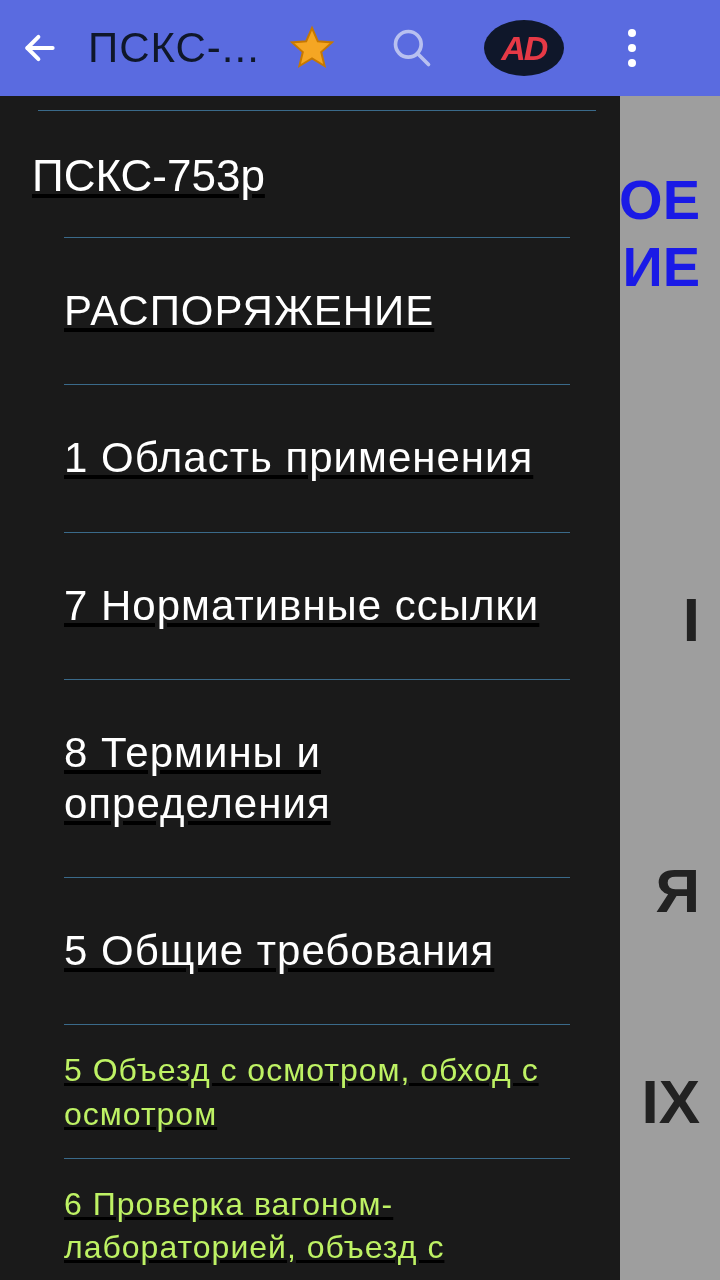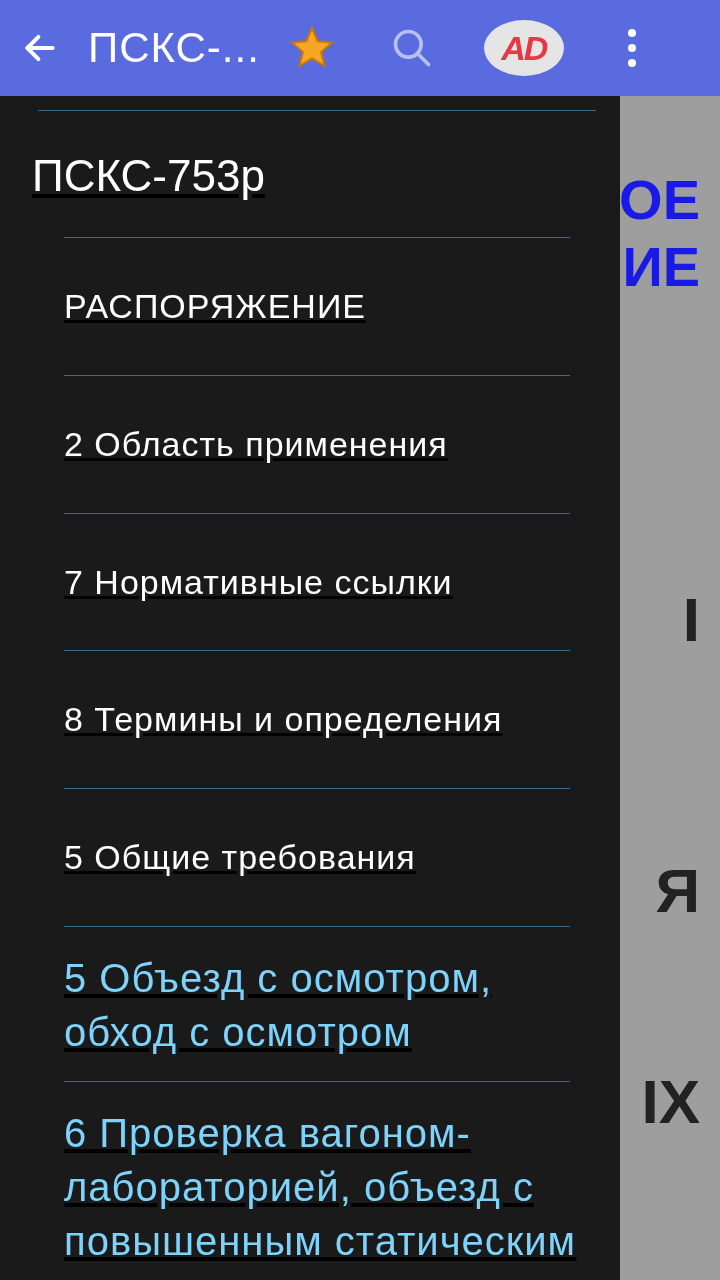--- a/index.html
+++ b/index.html
@@ -18,21 +18,21 @@
   .back-arrow {
     width: 40px;
     height: 40px;
     display: flex;
     align-items: center;
     justify-content: center;
     cursor: pointer;
   }
   
   .app-title {
-    color: #ffffff;
+    color: #0f172a;
     font-size: 42px;
     font-weight: 400;
     flex: 0 0 auto;
     letter-spacing: 1px;
   }
   
   .star-icon {
     width: 48px;
     height: 48px;
     display: flex;
@@ -47,21 +47,21 @@
     display: flex;
     align-items: center;
     justify-content: center;
     cursor: pointer;
     margin-left: 24px;
   }
   
   .ad-badge {
     width: 80px;
     height: 56px;
-    background: #e5e5e5;
+    background: #0f172a;
     border-radius: 50%;
     display: flex;
     align-items: center;
     justify-content: center;
     cursor: pointer;
     margin-left: 20px;
   }
   
   .ad-text {
     color: #e63946;
@@ -157,30 +157,30 @@
   }
   
   .divider-top {
     height: 1px;
     background: #3a6a8a;
     margin: 0 24px 0 30px;
   }
   
   .nav-item {
     color: #fff;
-    font-size: 34px;
+    font-size: 42px;
     padding: 48px 28px 48px 56px;
     cursor: pointer;
     line-height: 1.2;
     letter-spacing: 1px;
   }
   
   .nav-item-multi {
-    color: #7dd3fc;
-    font-size: 40px;
+    color: #bef264;
+    font-size: 32px;
     padding: 24px 28px 22px 56px;
     cursor: pointer;
     line-height: 1.35;
     letter-spacing: 1px;
   }
 </style>
 </head>
 <body>
 
 <div class="app-bar">
@@ -223,21 +223,21 @@
     <div style="height:130px"></div>
     <div class="bg-text-dark">ІХ</div>
   </div>
 
   <div class="drawer">
     <div class="divider-top"></div>
     <div class="drawer-title">ПСКС-753р</div>
     <div class="divider"></div>
     <div class="nav-item">РАСПОРЯЖЕНИЕ</div>
     <div class="divider"></div>
-    <div class="nav-item">2 Область применения</div>
+    <div class="nav-item">1 Область применения</div>
     <div class="divider"></div>
     <div class="nav-item">7 Нормативные ссылки</div>
     <div class="divider"></div>
     <div class="nav-item">8 Термины и определения</div>
     <div class="divider"></div>
     <div class="nav-item">5 Общие требования</div>
     <div class="divider"></div>
     <div class="nav-item-multi">5 Объезд с осмотром, обход с осмотром</div>
     <div class="divider"></div>
     <div class="nav-item-multi">6 Проверка вагоном-лабораторией, объезд с повышенным статическим</div>

